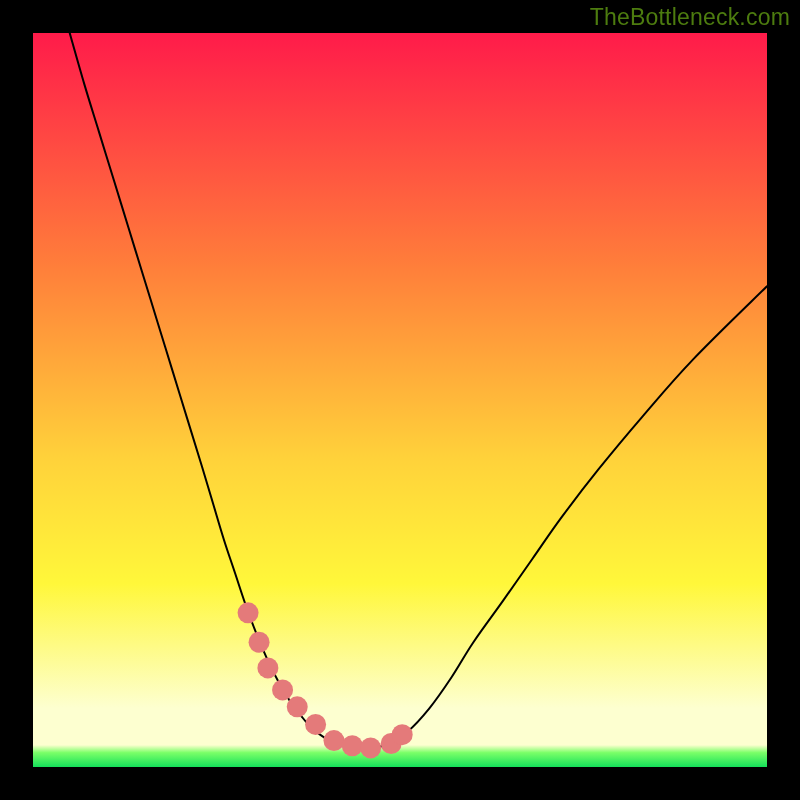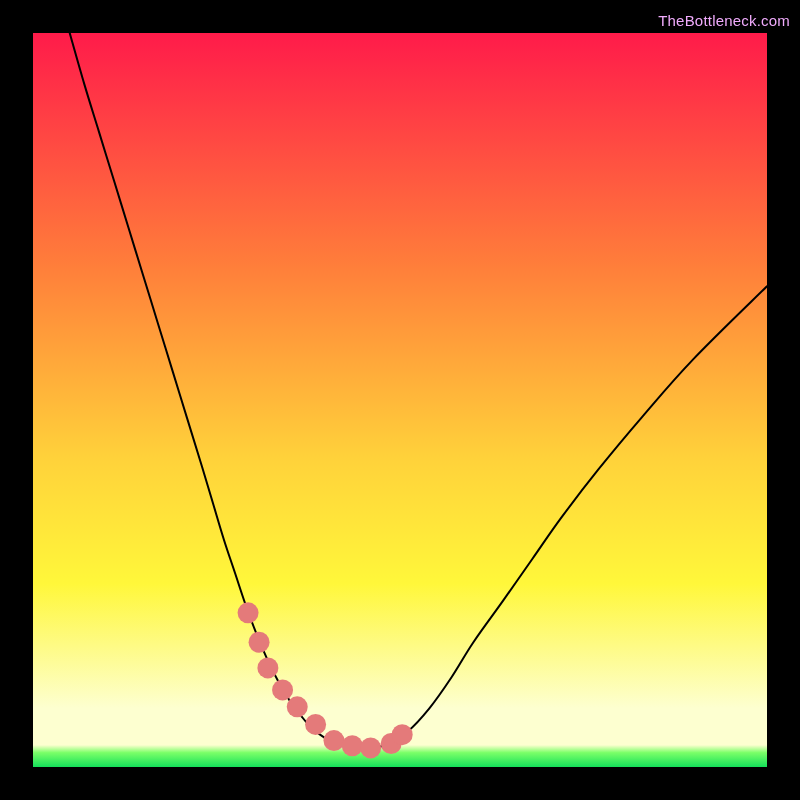--- a/index.html
+++ b/index.html
@@ -5,26 +5,26 @@
   * { margin: 0; padding: 0; box-sizing: border-box; }
   html, body { width: 800px; height: 800px; overflow: hidden; background: #000; }
   .frame {
     position: relative;
     width: 800px;
     height: 800px;
     background: #000;
   }
   .watermark {
     position: absolute;
-    top: 12px;
+    top: 4px;
     right: 10px;
     font-family: Arial, Helvetica, sans-serif;
-    font-size: 15px;
+    font-size: 23px;
     font-weight: 500;
-    color: #f0abfc;
+    color: #4d7c0f;
     letter-spacing: 0.2px;
     z-index: 10;
   }
   .plot {
     position: absolute;
     left: 33px;
     top: 33px;
     width: 734px;
     height: 734px;
     overflow: hidden;

